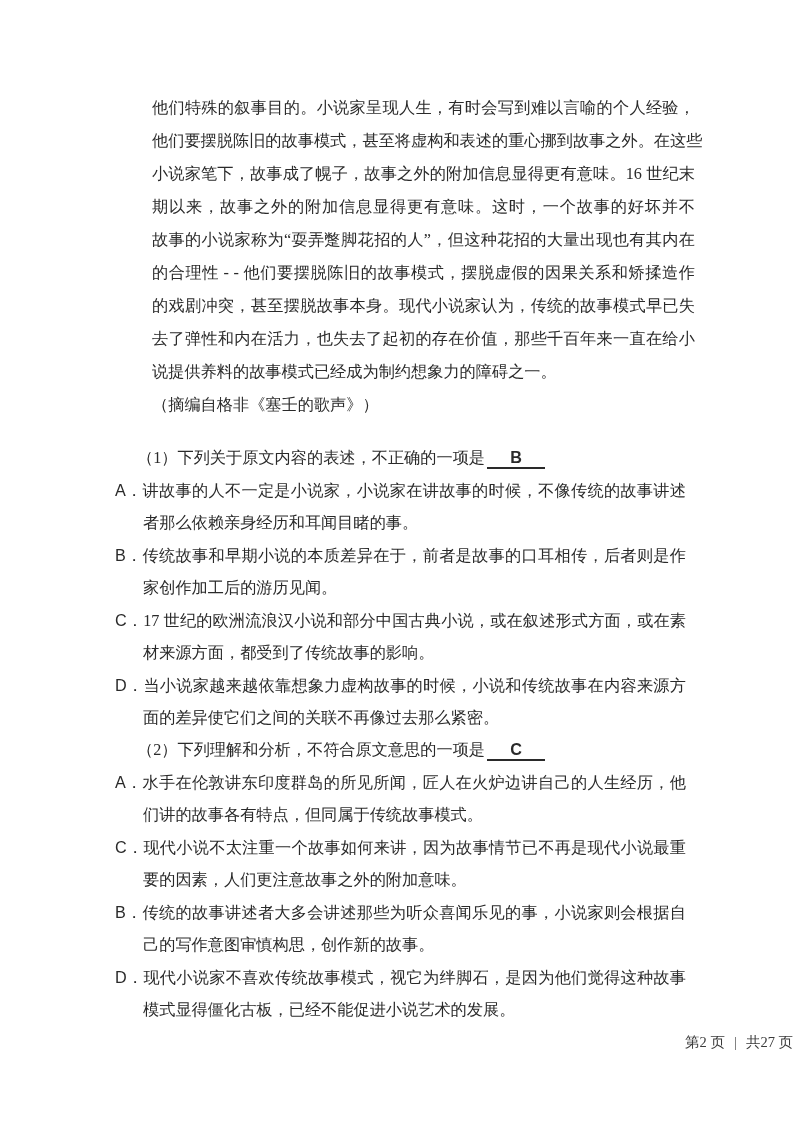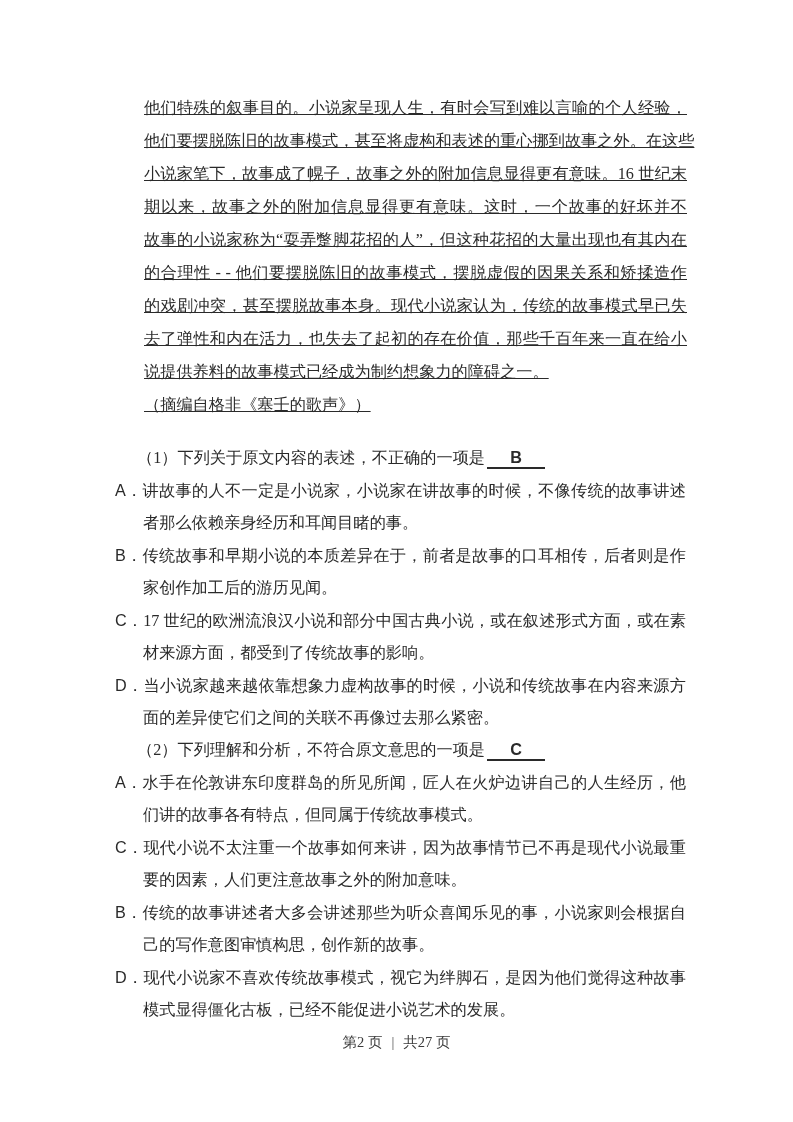--- a/index.html
+++ b/index.html
@@ -7,25 +7,24 @@
     position: relative;
     width: 793px;
     height: 1122px;
     background: #ffffff;
     color: #2a2a2a;
     font-family: "Liberation Serif", serif;
     overflow: hidden;
   }
   .content {
     position: absolute;
-    left: 144px;
+    left: 152px;
     top: 92px;
     width: 543px;
     font-size: 16.2px;
-    text-decoration: underline;
   }
   .bline {
     height: 33px;
     line-height: 33px;
     text-align: justify;
     text-align-last: justify;
     white-space: nowrap;
   }
   .bline.last {
     text-align: left;
@@ -61,21 +60,21 @@
     line-height: 20px;
     font-family: "Liberation Sans", sans-serif;
     font-weight: bold;
     margin-left: 2px;
   }
   .footer {
     position: absolute;
     left: 0;
     top: 1032px;
     width: 793px;
-    text-align: center;
+    text-align: right;
     font-size: 14.5px;
     color: #3a3a3a;
     line-height: 20px;
   }
   .footer .sep { margin: 0 9px; color: #555; }
 </style>
 </head>
 <body>
 
 <div class="page">

